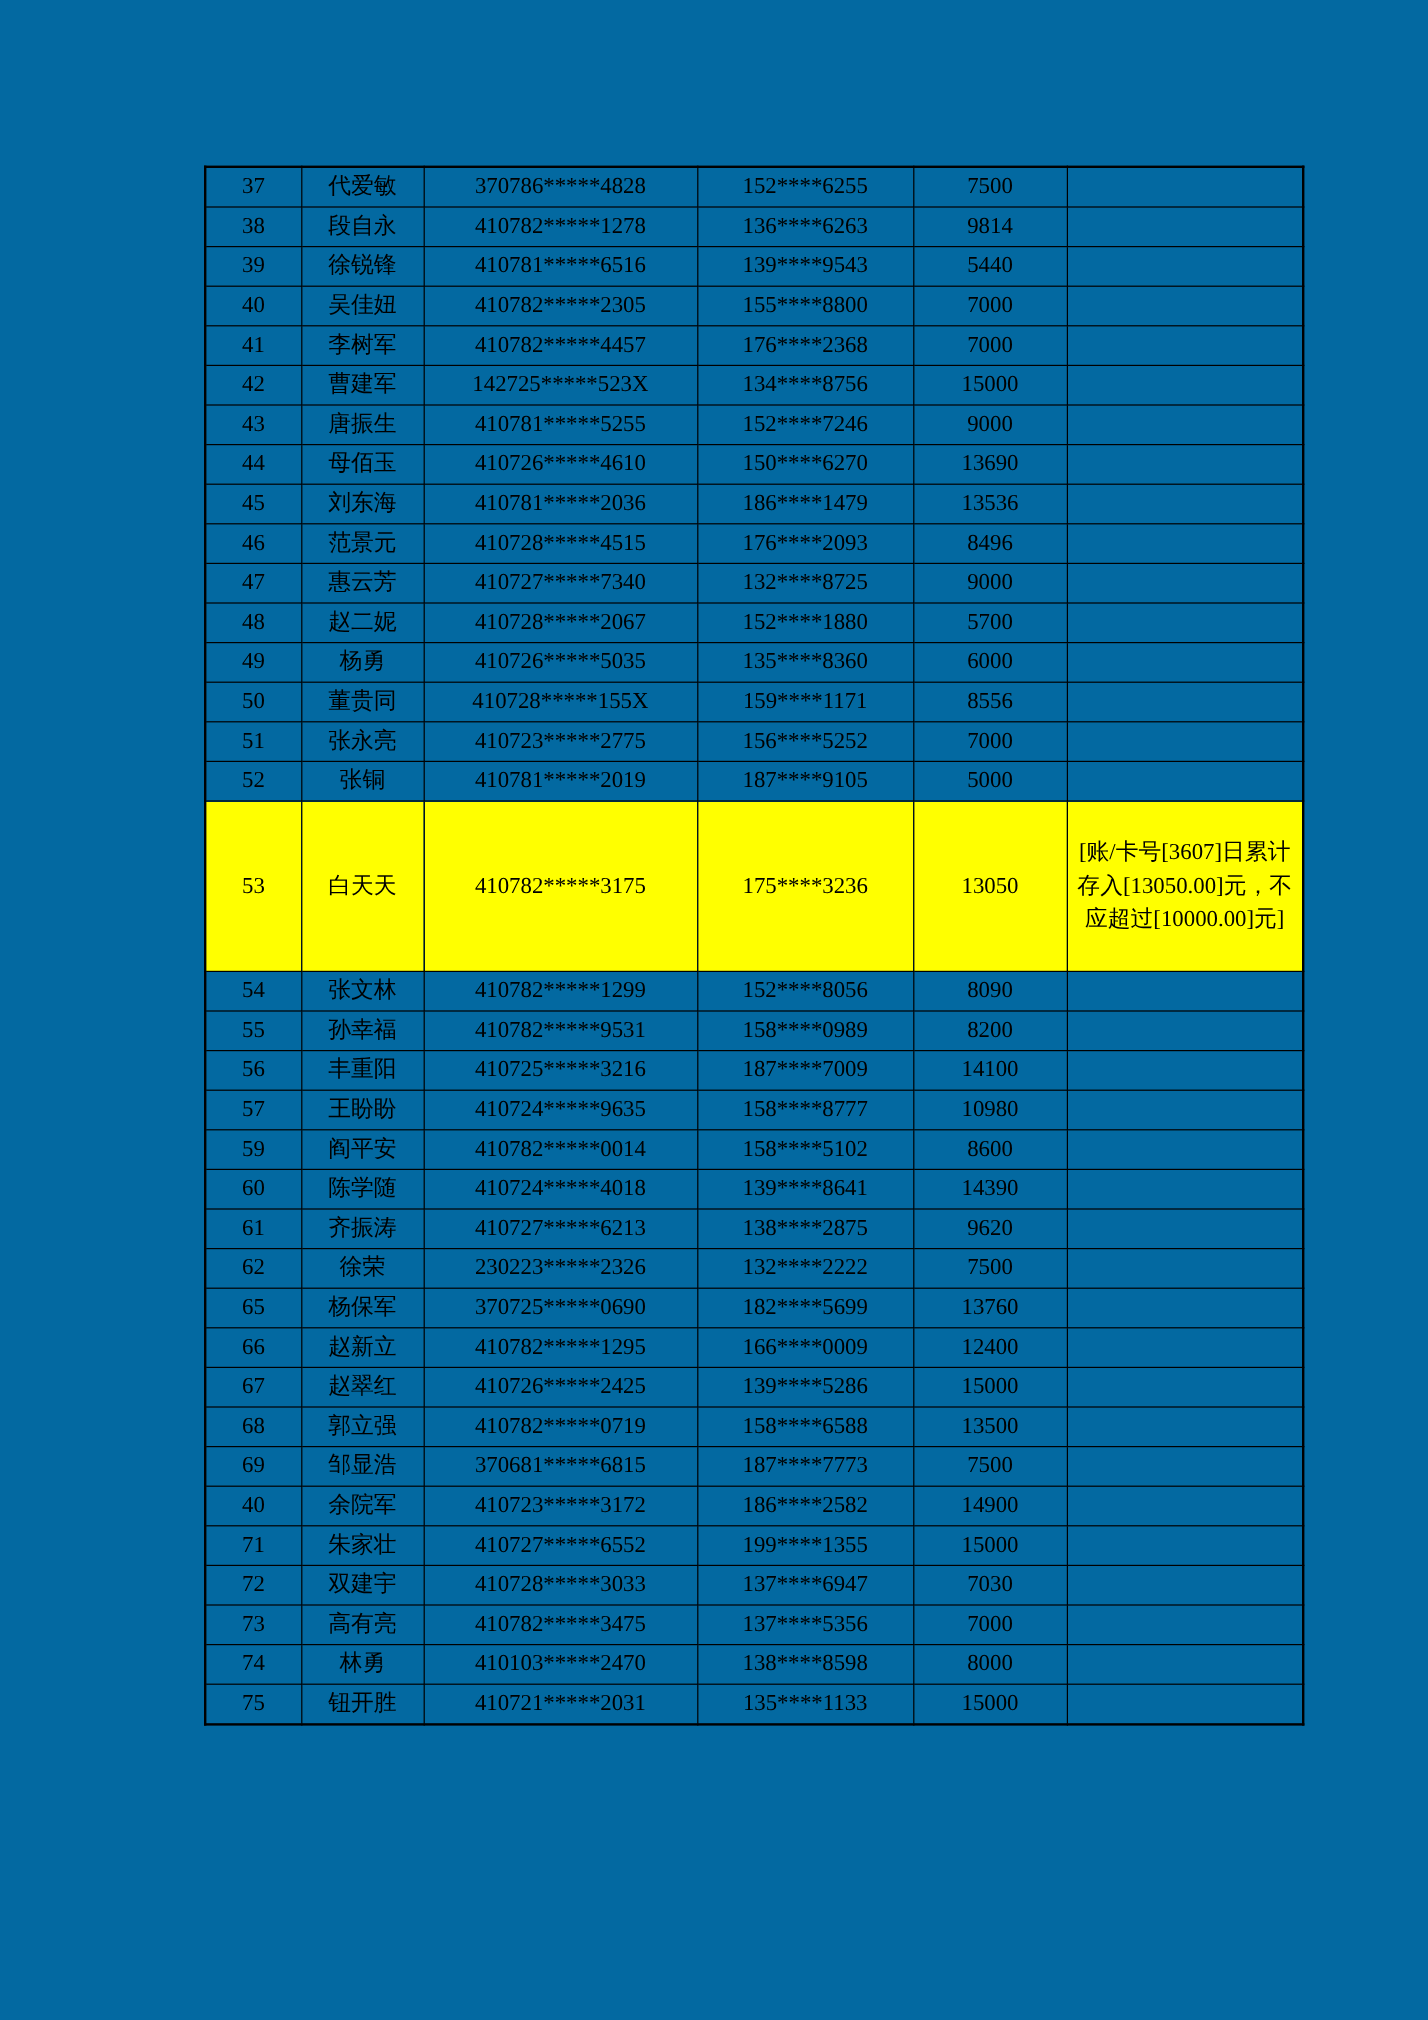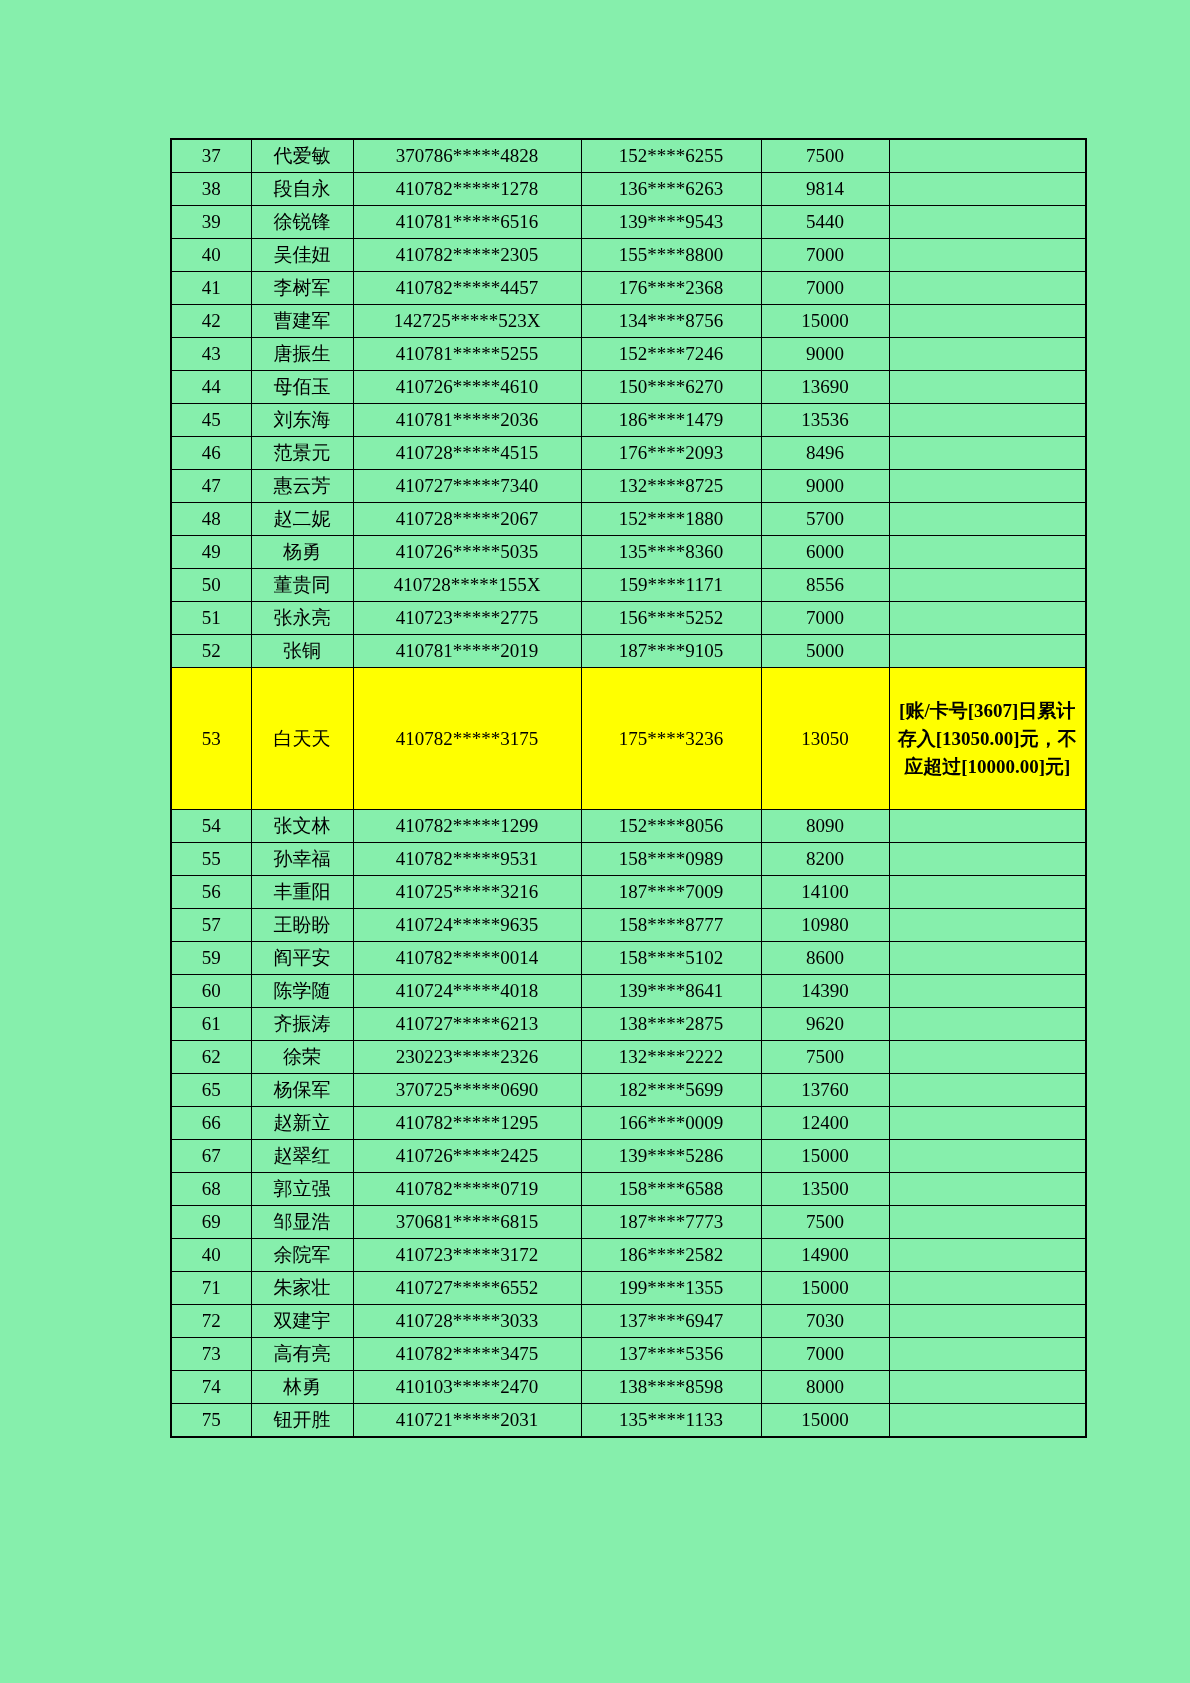--- a/index.html
+++ b/index.html
@@ -4,21 +4,21 @@
 <style>
   html, body {
     margin: 0;
     padding: 0;
     background: #ffffff;
   }
   .page {
     position: relative;
     width: 1190px;
     height: 1683px;
-    background: #86efac;
+    background: #0369a1;
     font-family: "Liberation Serif", "DejaVu Serif", serif;
     color: #000000;
     overflow: hidden;
   }
   table.roster {
     position: absolute;
     left: 170px;
     top: 138px;
     width: 915px;
     border-collapse: collapse;
@@ -36,21 +36,20 @@
     overflow: hidden;
     word-break: break-all;
   }
   table.roster tr.highlight td {
     background: #ffff00;
     height: 141px;
   }
   table.roster td.cell-note {
     padding: 0 8px;
     line-height: 28px;
-    font-weight: bold;
   }
   col.c-no     { width: 80px;  }
   col.c-name   { width: 102px; }
   col.c-id     { width: 228px; }
   col.c-phone  { width: 180px; }
   col.c-amount { width: 128px; }
   col.c-note   { width: 197px; }
 </style>
 </head>
 <body>

